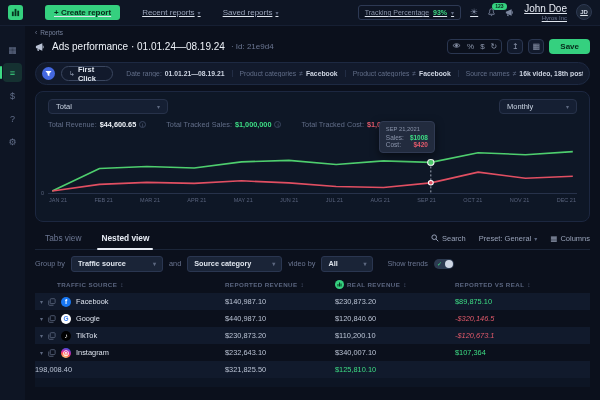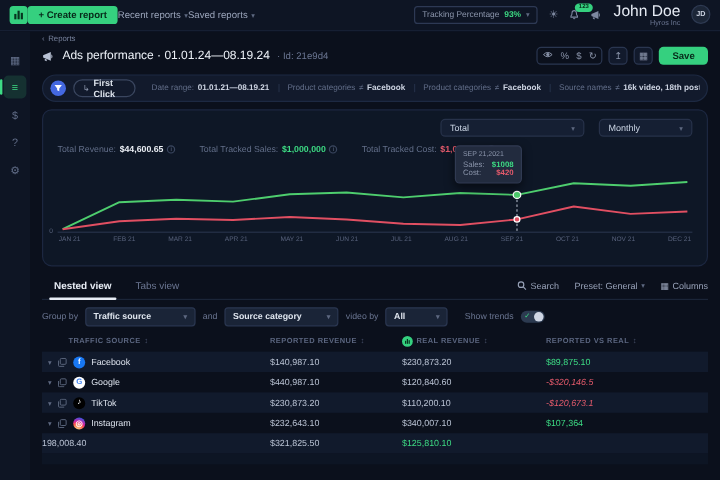--- a/index.html
+++ b/index.html
@@ -2,37 +2,37 @@
 <html><head>
 <meta charset="utf-8">
 <style>
   * { margin:0; padding:0; box-sizing:border-box; }
   html,body { background:#05080f; }
   .app { width:600px; height:400px; background:#0b101c; position:relative; overflow:hidden;
          font-family:"Liberation Sans", sans-serif; color:#dfe5ee; }
 
   
   .topbar { height:26px; background:#0e1524; border-bottom:1px solid #161f33;
-            display:flex; align-items:center; padding:0 8px; gap:0; }
+            display:flex; align-items:center; padding:0 8px; gap:22px;text-decoration:underline; }
   .logo { width:15px; height:15px; border-radius:3px; background:#35d07f; display:flex;
           align-items:center; justify-content:center; flex:0 0 auto; }
   .btn-green { background:#35d07f; color:#072a1a; font-size:8px; font-weight:bold;
                border:none; border-radius:3px; padding:3px 9px; cursor:pointer; }
   .top-menu { font-size:8px; color:#9aa4ba; display:flex; align-items:center; gap:3px;justify-content:flex-end; }
   .caret { font-size:6px; color:#5d6880; }
   .top-right { margin-left:auto; display:flex; align-items:center; gap:9px; }
   .tracking-pill { border:1px solid #2d3954; border-radius:3px; height:15px; display:flex;
                    align-items:center; gap:4px; padding:0 6px; font-size:7px; color:#8b95ab; }
   .tracking-val { color:#3ddc84; font-weight:bold; }
   .tb-icon { color:#7d88a0; font-size:9px; line-height:1; display:flex; align-items:center; }
   .bell-wrap { position:relative; }
   .bell-badge { position:absolute; top:-4px; left:5px; background:#35d07f; color:#072a1a;
                 font-size:5px; font-weight:bold; border-radius:5px; padding:1px 3px; }
   .user-block { text-align:right; line-height:1.15; }
-  .user-name { font-size:13px; color:#e6ebf4; }
+  .user-name { font-size:10px; color:#e6ebf4; }
   .user-org { font-size:6px; color:#6b7692; }
   .avatar { width:16px; height:16px; border-radius:50%; background:#1c2637; border:1px solid #2e3a52;
             color:#cfd6e4; font-size:6px; font-weight:bold; display:flex; align-items:center; justify-content:center; }
 
   
   .sidebar { position:absolute; left:0; top:26px; bottom:0; width:25px; background:#0e1524;
              display:flex; flex-direction:column; align-items:center; padding-top:14px; gap:4px; }
   .side-item { width:19px; height:19px; border-radius:4px; display:flex; align-items:center;
                justify-content:center; color:#626e89; font-size:9px; cursor:pointer; position:relative; }
   .side-item.active { background:rgba(61,220,132,.14); color:#3ddc84; }
@@ -66,21 +66,21 @@
   .chip { display:flex; align-items:center; gap:3px; font-size:6.8px; padding:0 7px;
           border-left:1px solid #222d45; cursor:pointer; }
   .chip:first-child { border-left:none; }
   .chip-label { color:#626e89; }
   .chip-op { color:#626e89; }
   .chip-value { color:#cdd4e2; font-weight:bold; }
 
   
   .chart-panel { height:131px; background:#0e1726; border:1px solid #1c2740; border-radius:8px;
                  padding:7px 12px 4px; position:relative; }
-  .selects-row { display:flex; justify-content:flex-end;gap:12px; }
+  .selects-row { display:flex; justify-content:space-between;gap:12px; }
   .pill-select { background:#151f33; border:1px solid #27324a; border-radius:4px; height:15px;
                  display:flex; align-items:center; justify-content:space-between; gap:6px;
                  padding:0 7px; font-size:7.5px; color:#cbd5e4; cursor:pointer; }
   .pill-select.w-lg { width:120px; } .pill-select.w-sm { width:78px; }
   .stats-row { display:flex; gap:20px; margin-top:6px; font-size:7.3px; align-items:center; }
   .stat { display:flex; gap:3px; align-items:center; }
   .stat-label { color:#626e89; }
   .stat-value { font-weight:bold; color:#eef2f8; }
   .stat-value.green { color:#3ddc84; } .stat-value.red { color:#e35a6b; }
   .info-dot { width:7px; height:7px; border-radius:50%; border:1px solid #3a465f; color:#626e89;
@@ -349,22 +349,22 @@
           <span>JUL 21</span>
           <span>AUG 21</span>
           <span>SEP 21</span>
           <span>OCT 21</span>
           <span>NOV 21</span>
           <span>DEC 21</span>
         </div>
     </section>
 
     <div class="tabs-row">
+      <div class="tab">Tabs view</div>
       <div class="tab active">Nested view</div>
-      <div class="tab">Tabs view</div>
       <div class="table-tools">
         <div class="tool">
           <svg width="8" height="8" viewBox="0 0 9 9" fill="none" stroke="#98a2b8" stroke-width="1.1">
               <circle cx="3.6" cy="3.6" r="2.6"></circle>
               <line x1="5.7" y1="5.7" x2="8.2" y2="8.2"></line>
             </svg>
           <span>Search</span>
         </div>
         <div class="tool">
           <span>Preset: General</span>

